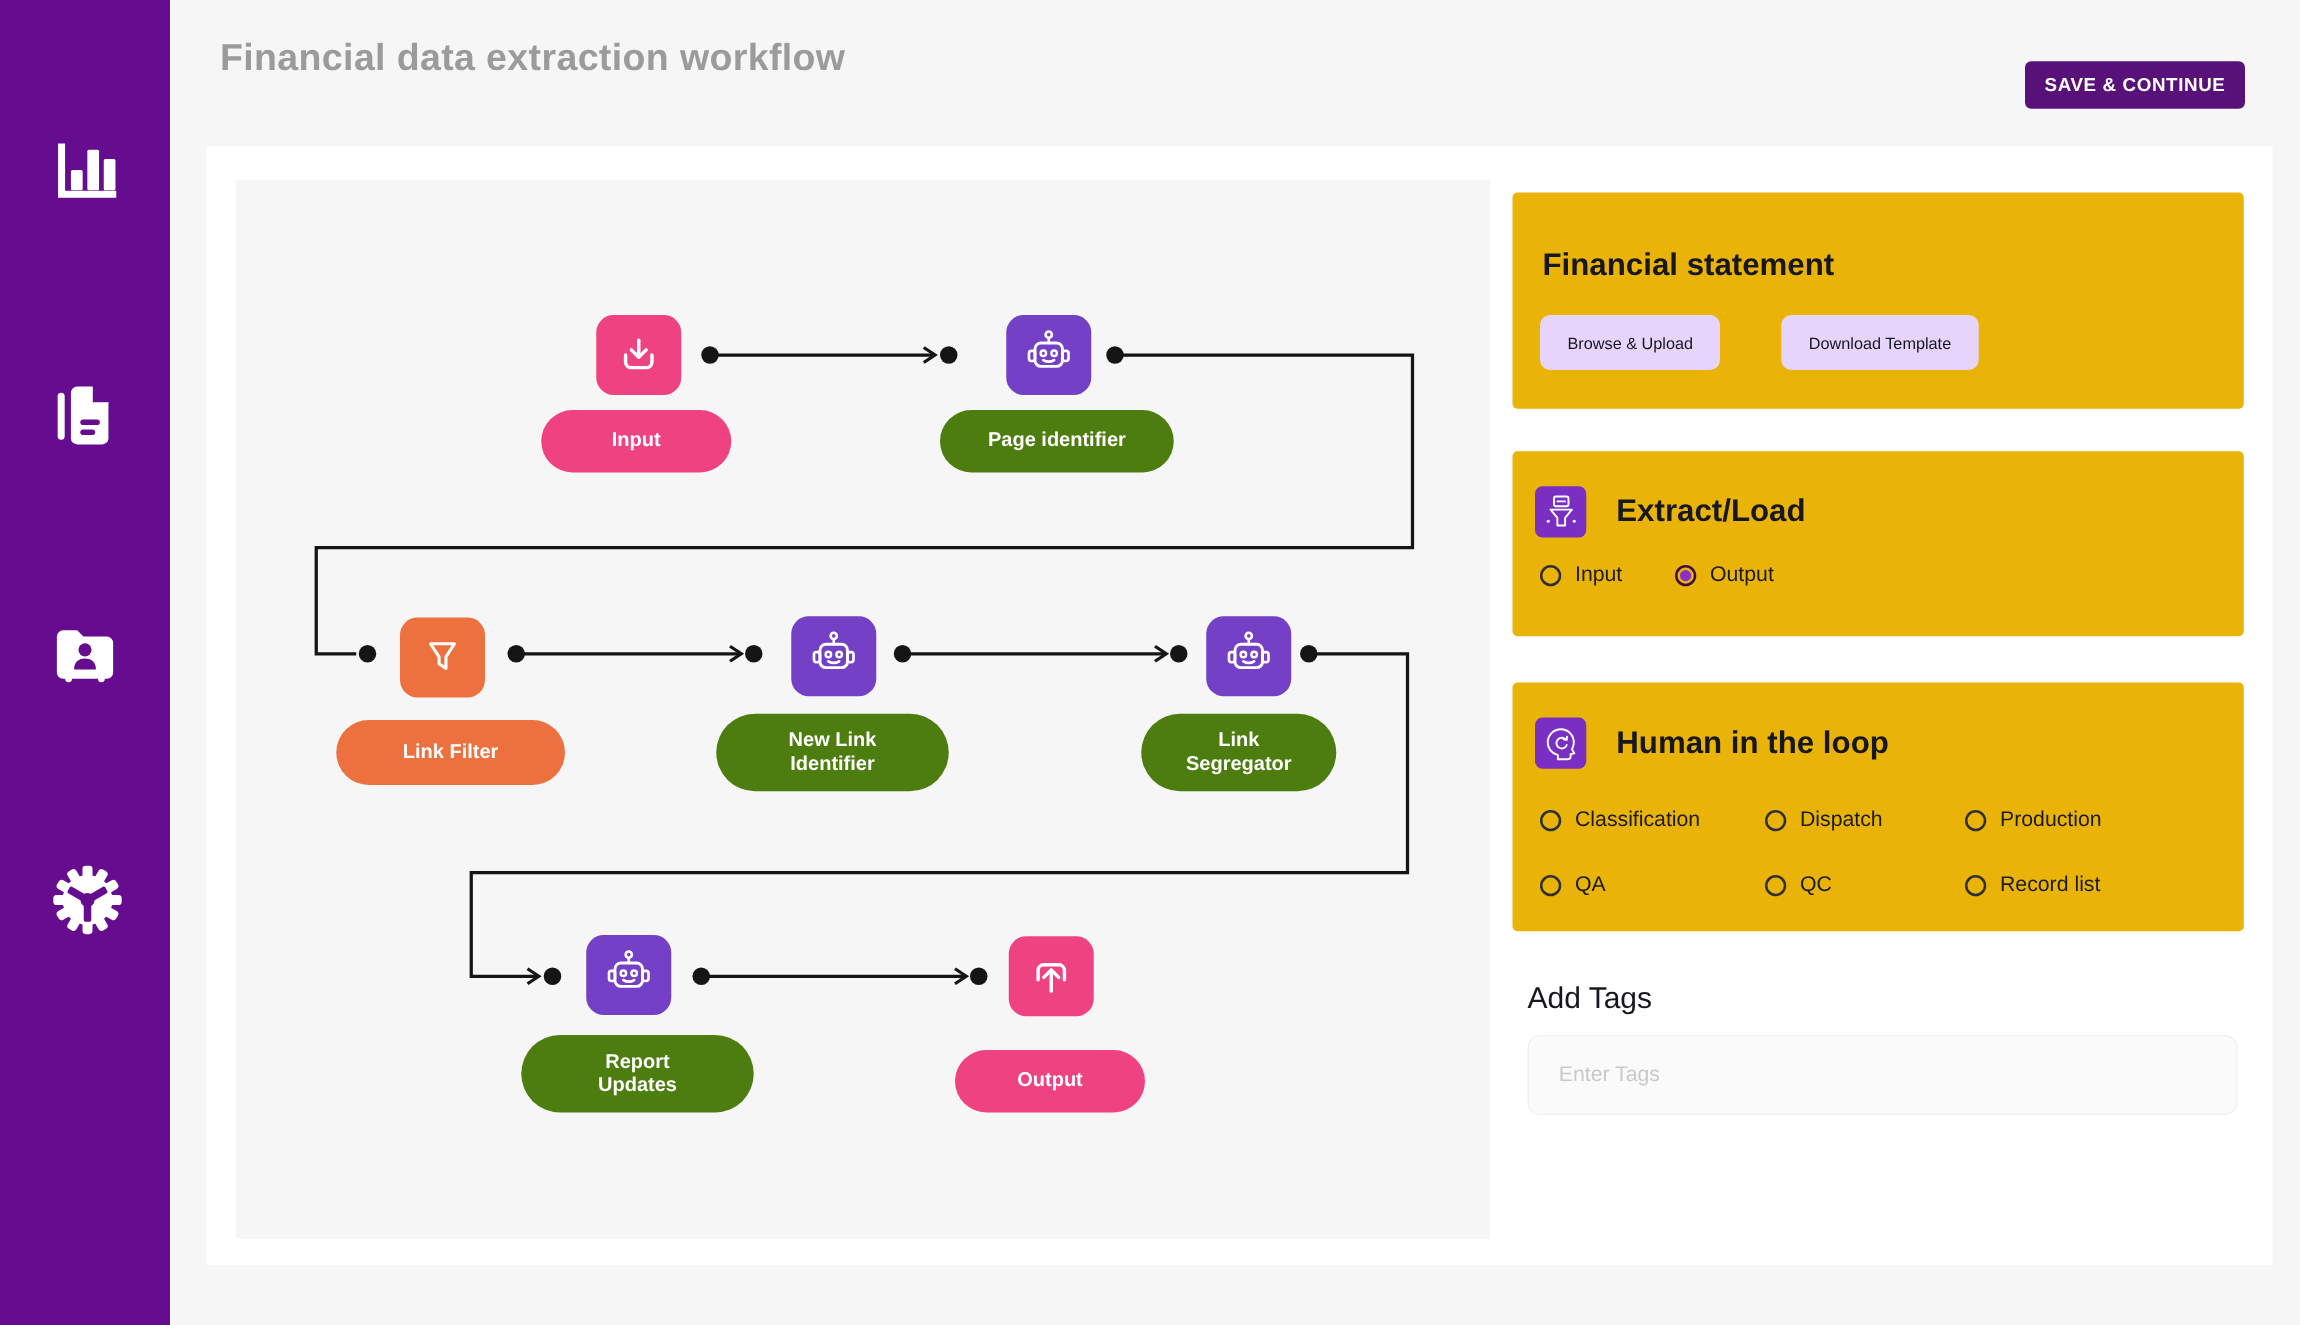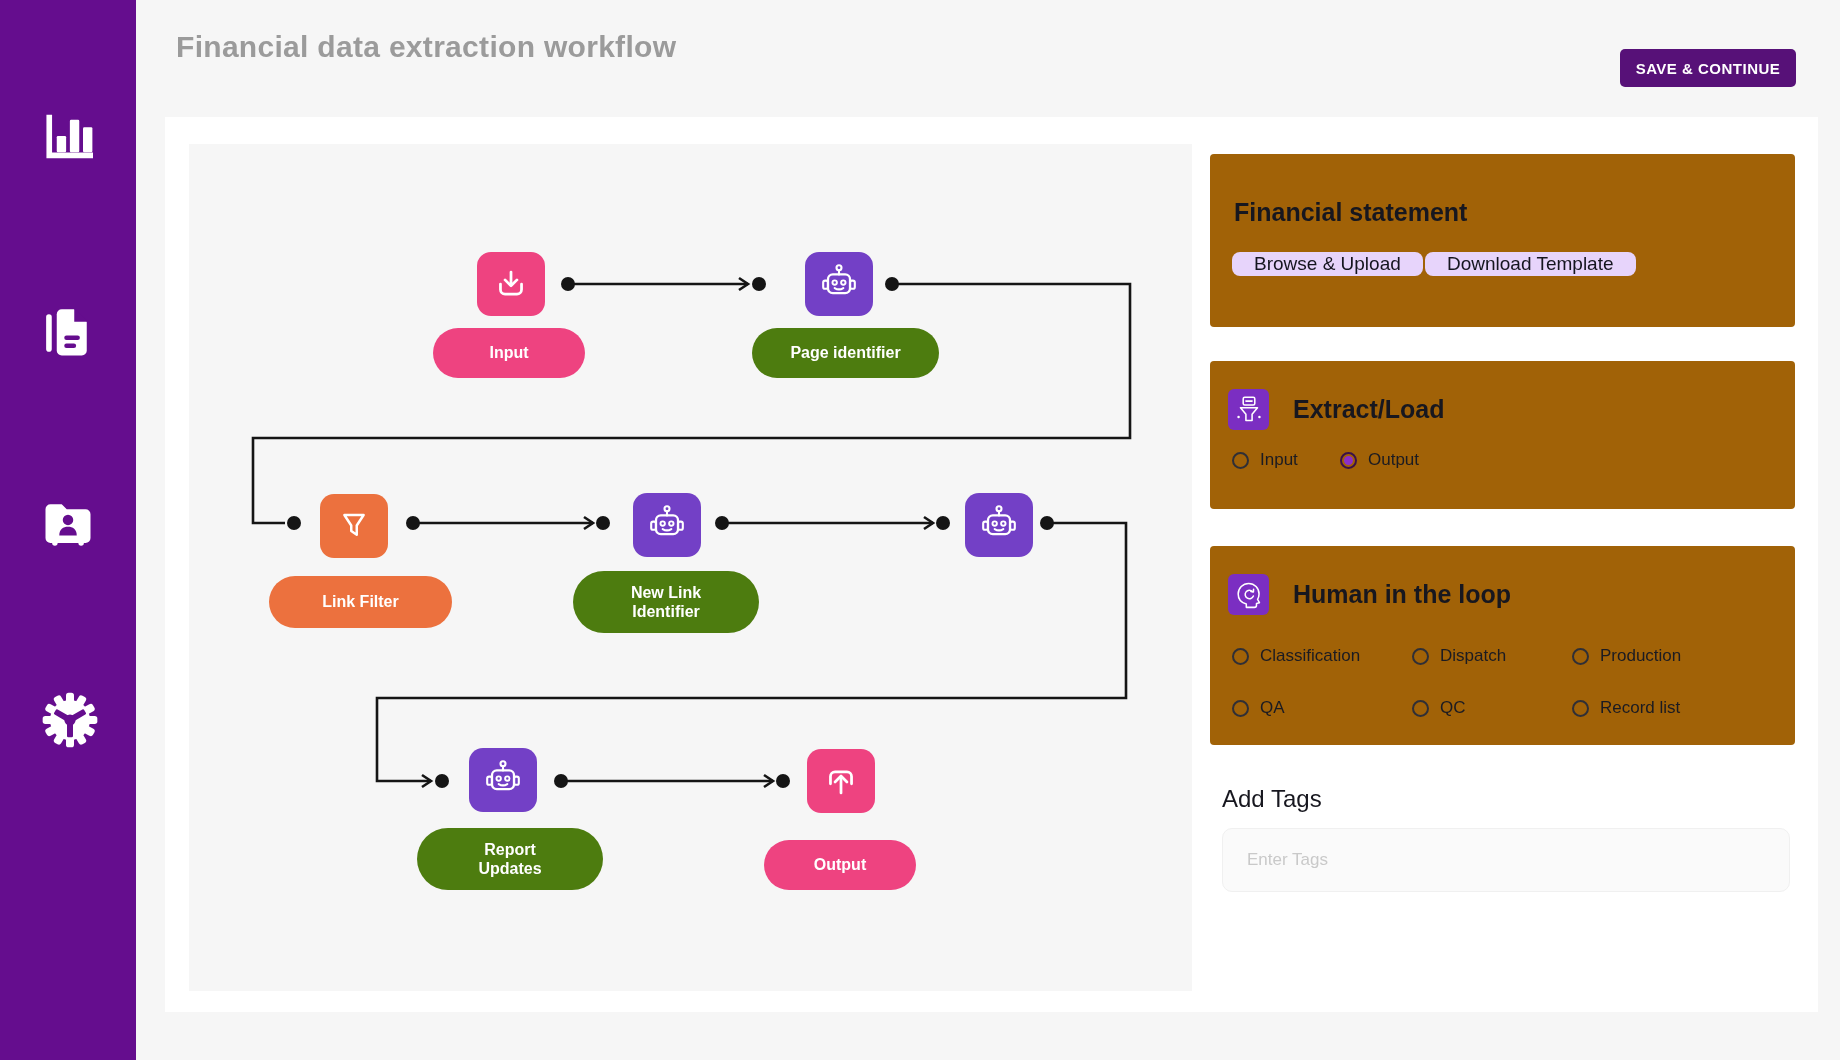--- a/index.html
+++ b/index.html
@@ -37,29 +37,29 @@
 
   .t-input { left:288px; top:108px; }   .p-input { left:244px; top:184px; width:152px; height:50px; }
   .t-pageid { left:616px; top:108px; }  .p-pageid { left:563px; top:184px; width:187px; height:50px; }
   .t-filter { left:131px; top:350px; }  .p-filter { left:80px; top:432px; width:183px; height:52px; }
   .t-nli { left:444px; top:349px; }     .p-nli { left:384px; top:427px; width:186px; height:62px; padding:7px 26px; }
   .t-ls { left:776px; top:349px; }      .p-ls { left:724px; top:427px; width:156px; height:62px; padding:0 24px; }
   .t-ru { left:280px; top:604px; }      .p-ru { left:228px; top:684px; width:186px; height:62px; padding:0 34px; }
   .t-output { left:618px; top:605px; }  .p-output { left:575px; top:696px; width:152px; height:50px; }
 
   
-  .panel-card { position:absolute; background:#a16207; border-radius:4px; }
+  .panel-card { position:absolute; background:#eab308; border-radius:4px; }
   .card-fin  { left:1210px; top:154px; width:585px; height:173px; }
   .card-etl  { left:1210px; top:361px; width:585px; height:148px; }
   .card-hitl { left:1210px; top:546px; width:585px; height:199px; }
 
   .card-h { font-size:25px; font-weight:bold; color:#17171F; }
   .card-fin .card-h { position:absolute; left:24px; top:44px; }
-  .pill-btn { position:absolute; height:24px; border:none; border-radius:8px; background:#E7D4FB;
-              color:#15151F; font-family:inherit; font-size:19px; padding:0 22px; cursor:pointer; }
+  .pill-btn { position:absolute; height:44px; border:none; border-radius:8px; background:#E7D4FB;
+              color:#15151F; font-family:inherit; font-size:13px; padding:0 22px; cursor:pointer; }
   .btn-browse { left:22px; top:98px; }
   .btn-template { left:215px; top:98px; }
 
   .sect-head { position:absolute; left:18px; top:28px; display:flex; align-items:center; gap:24px; }
   .sect-ico { width:41px; height:41px; border-radius:6px; background:#7B2EC2;
               display:flex; align-items:center; justify-content:center; }
 
   .radio-item { position:absolute; display:flex; align-items:center; gap:11px; cursor:pointer; }
   .radio-circle { width:17px; height:17px; border:2px solid #2F2F36; border-radius:50%; background:transparent;
                   position:relative; flex:0 0 auto; }
@@ -247,20 +247,21 @@
           <line x1="24" y1="9.8" x2="24" y2="14" stroke-width="2.2"></line>
           <rect x="12.5" y="14" width="23" height="19.5" rx="5" stroke-width="2.4"></rect>
           <rect x="7.5" y="20.5" width="5" height="8.5" rx="2" stroke-width="2.2"></rect>
           <rect x="35.5" y="20.5" width="5" height="8.5" rx="2" stroke-width="2.2"></rect>
           <circle cx="19.5" cy="22.5" r="2.3" stroke-width="2"></circle>
           <circle cx="28.5" cy="22.5" r="2.3" stroke-width="2"></circle>
           <path d="M19.5 28.2 Q24 31 28.5 28.2" stroke-width="2.2"></path>
         </svg>
       </span>
     </div>
+    <div class="node-pill bg-purple-d p-ls">Link Segregator</div>
 
     <div class="node-tile bg-purple t-ru">
       <span>
         <svg width="46" height="46" viewBox="0 0 48 48" stroke="#fff" fill="none" stroke-linecap="round">
           <circle cx="24" cy="7" r="2.6" stroke-width="2.2"></circle>
           <line x1="24" y1="9.8" x2="24" y2="14" stroke-width="2.2"></line>
           <rect x="12.5" y="14" width="23" height="19.5" rx="5" stroke-width="2.4"></rect>
           <rect x="7.5" y="20.5" width="5" height="8.5" rx="2" stroke-width="2.2"></rect>
           <rect x="35.5" y="20.5" width="5" height="8.5" rx="2" stroke-width="2.2"></rect>
           <circle cx="19.5" cy="22.5" r="2.3" stroke-width="2"></circle>

